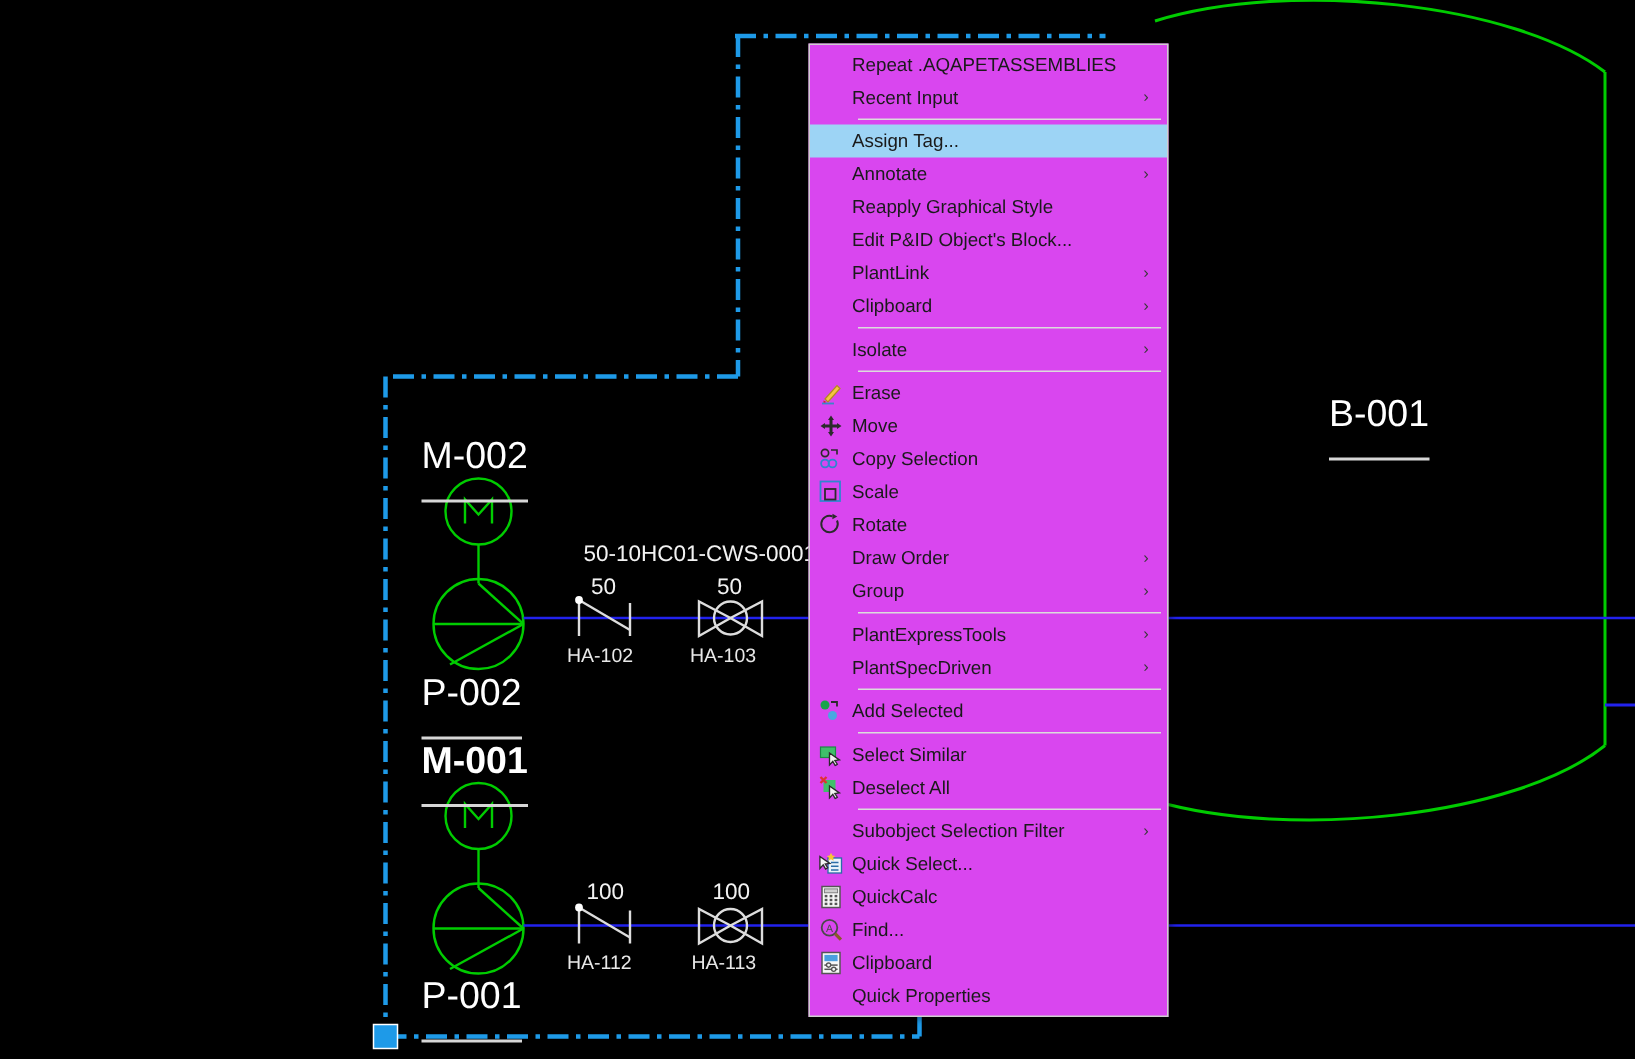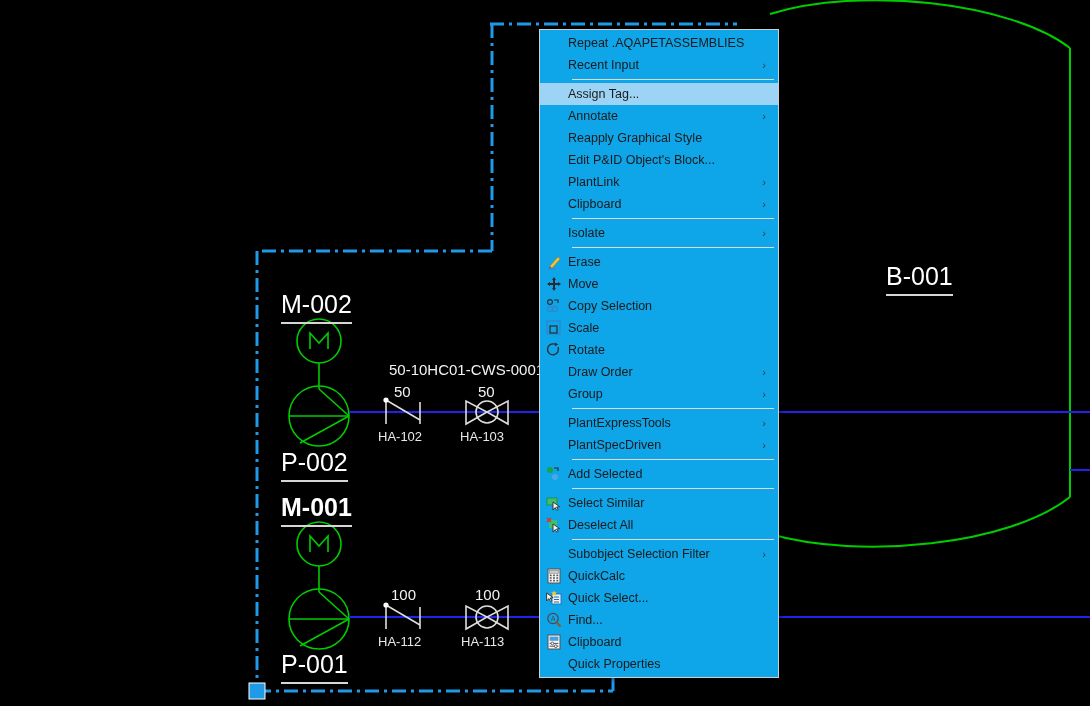--- a/index.html
+++ b/index.html
@@ -25,21 +25,21 @@
   .cad-label {
     position: absolute;
     color: #ffffff;
     font-family: "Liberation Sans", sans-serif;
     white-space: nowrap;
     letter-spacing: 0px;
   }
   .tag-label {
     font-size: 25px;
     border-bottom: 2px solid #d6d6d6;
-    padding-bottom: 3px;
+    padding-bottom: 14px;
     color: #ffffff;
   }
   .valve-label {
     font-size: 13px;
     color: #e8e8e8;
   }
   .size-label {
     font-size: 15px;
     color: #f2f2f2;
   }
@@ -47,21 +47,21 @@
     font-size: 15px;
     color: #f2f2f2;
   }
 
   
   #context-menu {
     position: absolute;
     left: 539px;
     top: 29px;
     width: 240px;
-    background: #0ea5e9;
+    background: #d946ef;
     border: 1px solid #cfcfcf;
     box-shadow: 2px 2px 4px rgba(0,0,0,0.35);
     padding: 2px 0 2px 0;
     font-family: "Liberation Sans", sans-serif;
     box-sizing: border-box;
   }
   .menu-item {
     position: relative;
     height: 22px;
     line-height: 22px;
@@ -365,20 +365,34 @@
           </svg>
         </span>
         <span class="menu-label">Deselect All</span>
         <span class="menu-arrow"></span>
       </div>
       <div class="menu-sep"></div>
       <div class="menu-item">
         <span class="menu-icon"></span>
         <span class="menu-label">Subobject Selection Filter</span>
         <span class="menu-arrow">›</span>
+      </div>
+      <div class="menu-item">
+        <span class="menu-icon">
+          <svg width="16" height="16" viewBox="0 0 16 16">
+            <rect x="6" y="4" width="9" height="10" fill="#eaf3fb" stroke="#2b6ea8" stroke-width="0.9"></rect>
+            <line x1="8" y1="7" x2="13" y2="7" stroke="#2b6ea8" stroke-width="1"></line>
+            <line x1="8" y1="9.5" x2="13" y2="9.5" stroke="#2b6ea8" stroke-width="1"></line>
+            <line x1="8" y1="12" x2="13" y2="12" stroke="#2b6ea8" stroke-width="1"></line>
+            <path d="M0.6 3 L0.6 11 L2.8 8.6 L4.4 11.4 L5.8 10.5 L4.2 8 L7.2 7.6 Z" fill="#f5f5f5" stroke="#2b2b2b" stroke-width="0.9"></path>
+            <path d="M8 0.5 L8.9 2.3 L10.8 2.6 L9.4 3.9 L9.8 5.8 L8 4.9 L6.2 5.8 L6.6 3.9 L5.2 2.6 L7.1 2.3 Z" fill="#f7c733"></path>
+          </svg>
+        </span>
+        <span class="menu-label">Quick Select...</span>
+        <span class="menu-arrow"></span>
       </div>
       <div class="menu-item">
         <span class="menu-icon">
           <svg width="16" height="16" viewBox="0 0 16 16">
             <rect x="2" y="1" width="12" height="14" fill="#f7f7f7" stroke="#555" stroke-width="1"></rect>
             <rect x="3.6" y="2.6" width="8.8" height="2.6" fill="#cfcfcf" stroke="#777" stroke-width="0.6"></rect>
             <g fill="#555">
               <rect x="3.8" y="6.6" width="1.8" height="1.6"></rect>
               <rect x="7.1" y="6.6" width="1.8" height="1.6"></rect>
               <rect x="10.4" y="6.6" width="1.8" height="1.6"></rect>
@@ -390,34 +404,20 @@
               <rect x="10.4" y="11.8" width="1.8" height="1.6"></rect>
             </g>
           </svg>
         </span>
         <span class="menu-label">QuickCalc</span>
         <span class="menu-arrow"></span>
       </div>
       <div class="menu-item">
         <span class="menu-icon">
           <svg width="16" height="16" viewBox="0 0 16 16">
-            <rect x="6" y="4" width="9" height="10" fill="#eaf3fb" stroke="#2b6ea8" stroke-width="0.9"></rect>
-            <line x1="8" y1="7" x2="13" y2="7" stroke="#2b6ea8" stroke-width="1"></line>
-            <line x1="8" y1="9.5" x2="13" y2="9.5" stroke="#2b6ea8" stroke-width="1"></line>
-            <line x1="8" y1="12" x2="13" y2="12" stroke="#2b6ea8" stroke-width="1"></line>
-            <path d="M0.6 3 L0.6 11 L2.8 8.6 L4.4 11.4 L5.8 10.5 L4.2 8 L7.2 7.6 Z" fill="#f5f5f5" stroke="#2b2b2b" stroke-width="0.9"></path>
-            <path d="M8 0.5 L8.9 2.3 L10.8 2.6 L9.4 3.9 L9.8 5.8 L8 4.9 L6.2 5.8 L6.6 3.9 L5.2 2.6 L7.1 2.3 Z" fill="#f7c733"></path>
-          </svg>
-        </span>
-        <span class="menu-label">Quick Select...</span>
-        <span class="menu-arrow"></span>
-      </div>
-      <div class="menu-item">
-        <span class="menu-icon">
-          <svg width="16" height="16" viewBox="0 0 16 16">
             <circle cx="7" cy="6.5" r="5.2" fill="none" stroke="#4a4a4a" stroke-width="1.2"></circle>
             <text x="7" y="9.4" font-size="7" text-anchor="middle" fill="#4a4a4a" font-family="Liberation Sans, sans-serif">A</text>
             <line x1="10.7" y1="10.4" x2="14.6" y2="14.4" stroke="#8a5a2b" stroke-width="2.2"></line>
           </svg>
         </span>
         <span class="menu-label">Find...</span>
         <span class="menu-arrow"></span>
       </div>
       <div class="menu-item">
         <span class="menu-icon">

